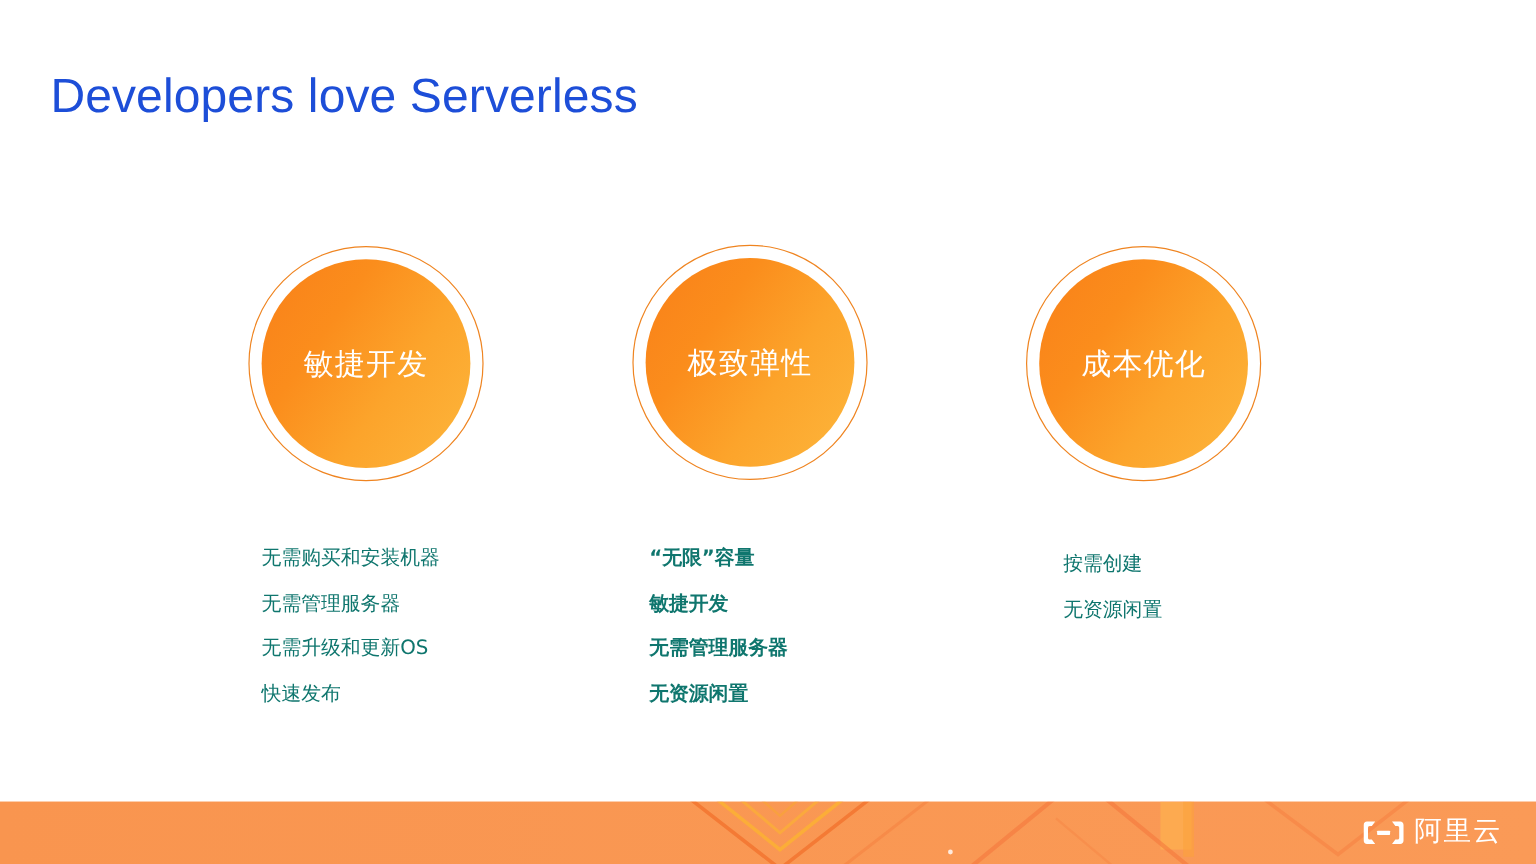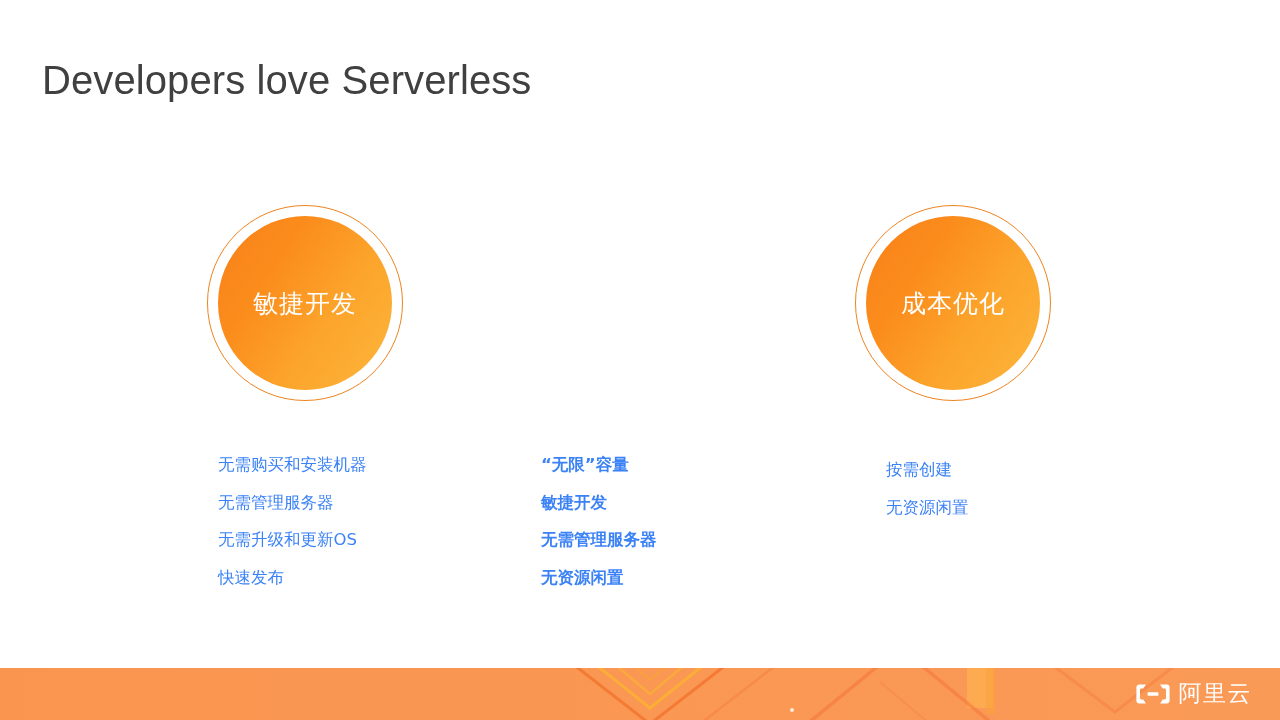--- a/index.html
+++ b/index.html
@@ -24,21 +24,21 @@
   }
 
   
   .slide-title {
     position: absolute;
     left: 42px;
     top: 46px;
     font-size: 40px;
     line-height: 1.12;
     font-weight: 400;
-    color: #404040;
+    color: #1d4ed8;
     letter-spacing: 0.1px;
     white-space: nowrap;
     margin-top: 12px;
   }
 
   
   .columns {
     position: absolute;
     left: 0;
     top: 205px;
@@ -102,21 +102,21 @@
     padding: 0;
     list-style: none;
     position: absolute;
     top: 241px;
     left: 83px;
     width: 300px;
   }
   .bullets li {
     font-size: 16.5px;
     line-height: 37.5px;
-    color: #3b82f6;
+    color: #0f766e;
     white-space: nowrap;
     font-family: "DejaVu Sans", "Liberation Sans", sans-serif;
   }
   .column-1 .bullets { left: 88px; top: 241px; font-weight: bold; }
   .column-2 .bullets { left: 108px; top: 246px; line-height: 1; }
   .column-2 .bullets li { line-height: 37.5px; }
 
   
   .footer {
     position: absolute;
@@ -175,20 +175,26 @@
       </div>
       <ul class="bullets">
         <li>无需购买和安装机器</li>
         <li>无需管理服务器</li>
         <li>无需升级和更新OS</li>
         <li>快速发布</li>
       </ul>
     </div>
 
     <div class="column column-1">
+      <div class="circle-wrap">
+        <div class="circle-ring"></div>
+        <div class="circle-disc">
+          <span class="circle-label">极致弹性</span>
+        </div>
+      </div>
       <ul class="bullets">
         <li>“无限”容量</li>
         <li>敏捷开发</li>
         <li>无需管理服务器</li>
         <li>无资源闲置</li>
       </ul>
     </div>
 
     <div class="column column-2">
       <div class="circle-wrap">

